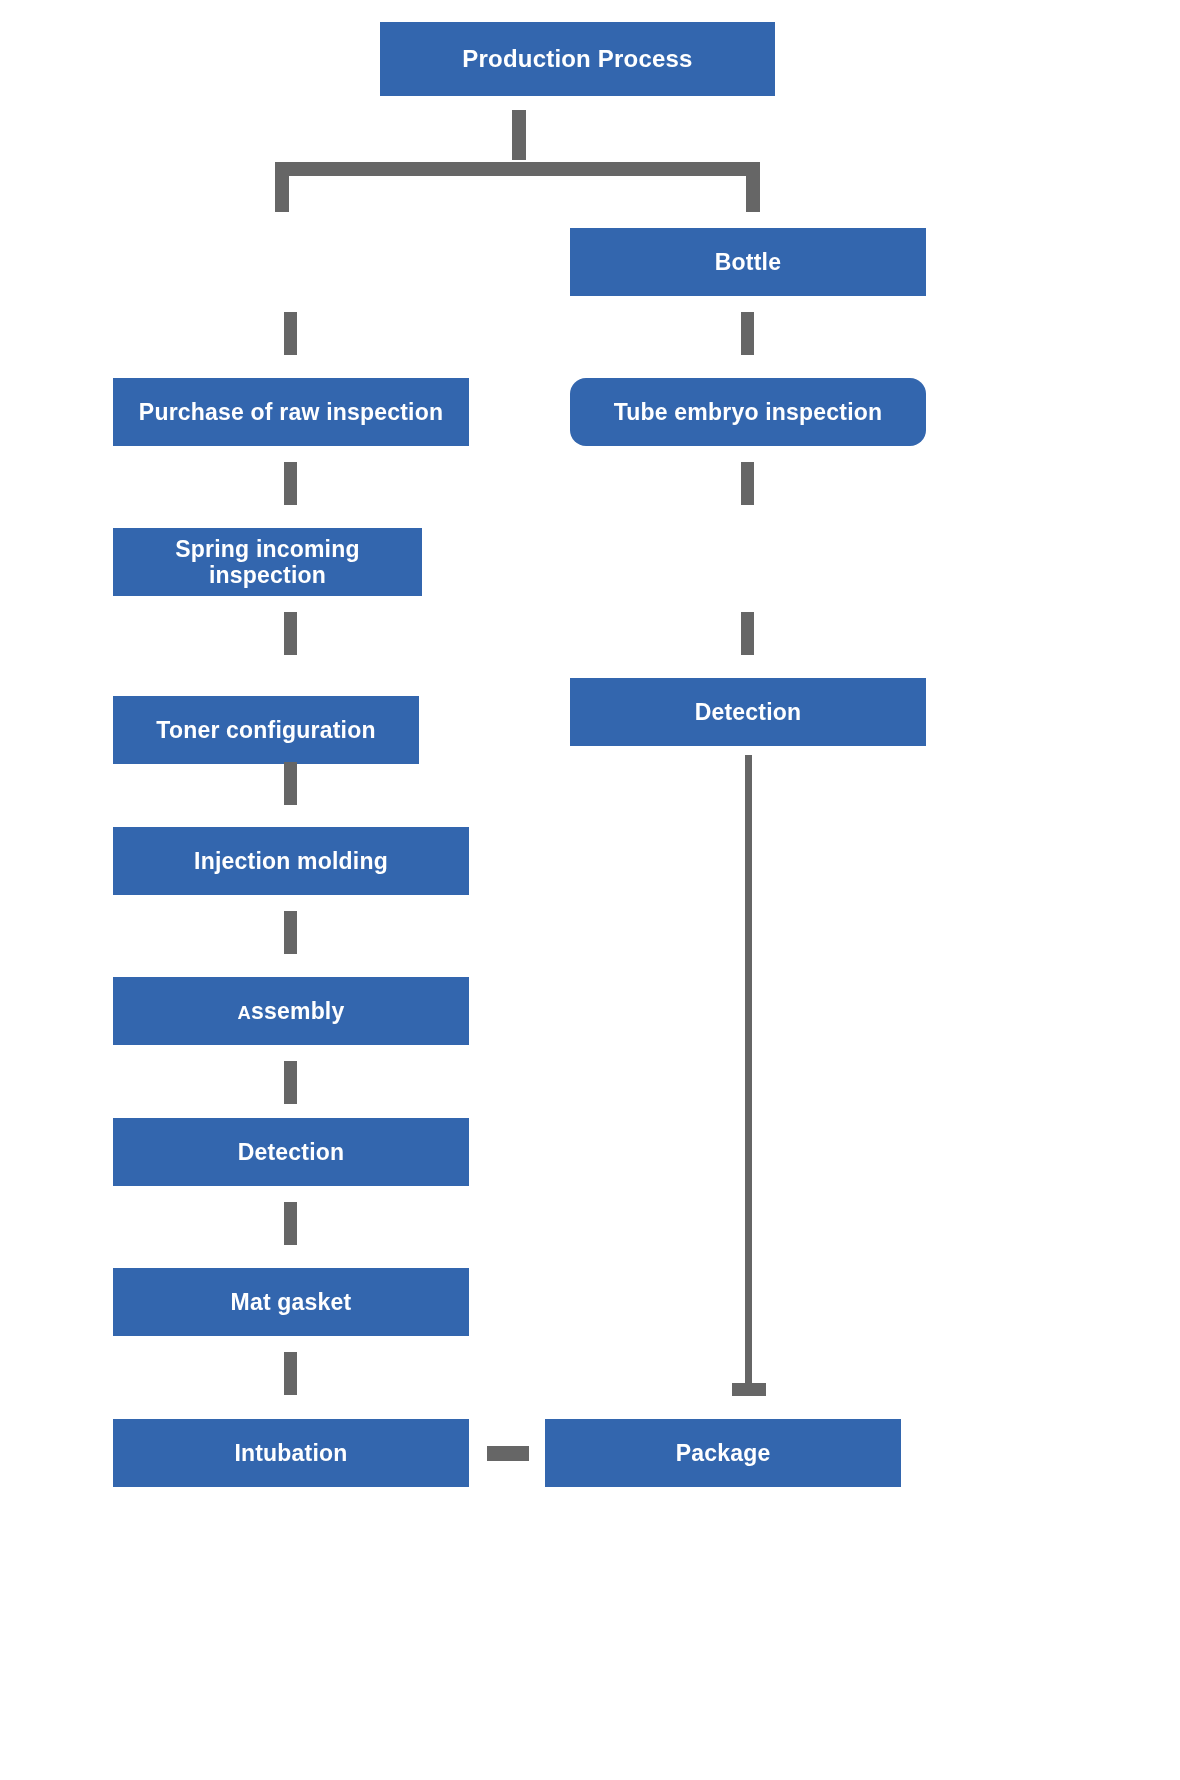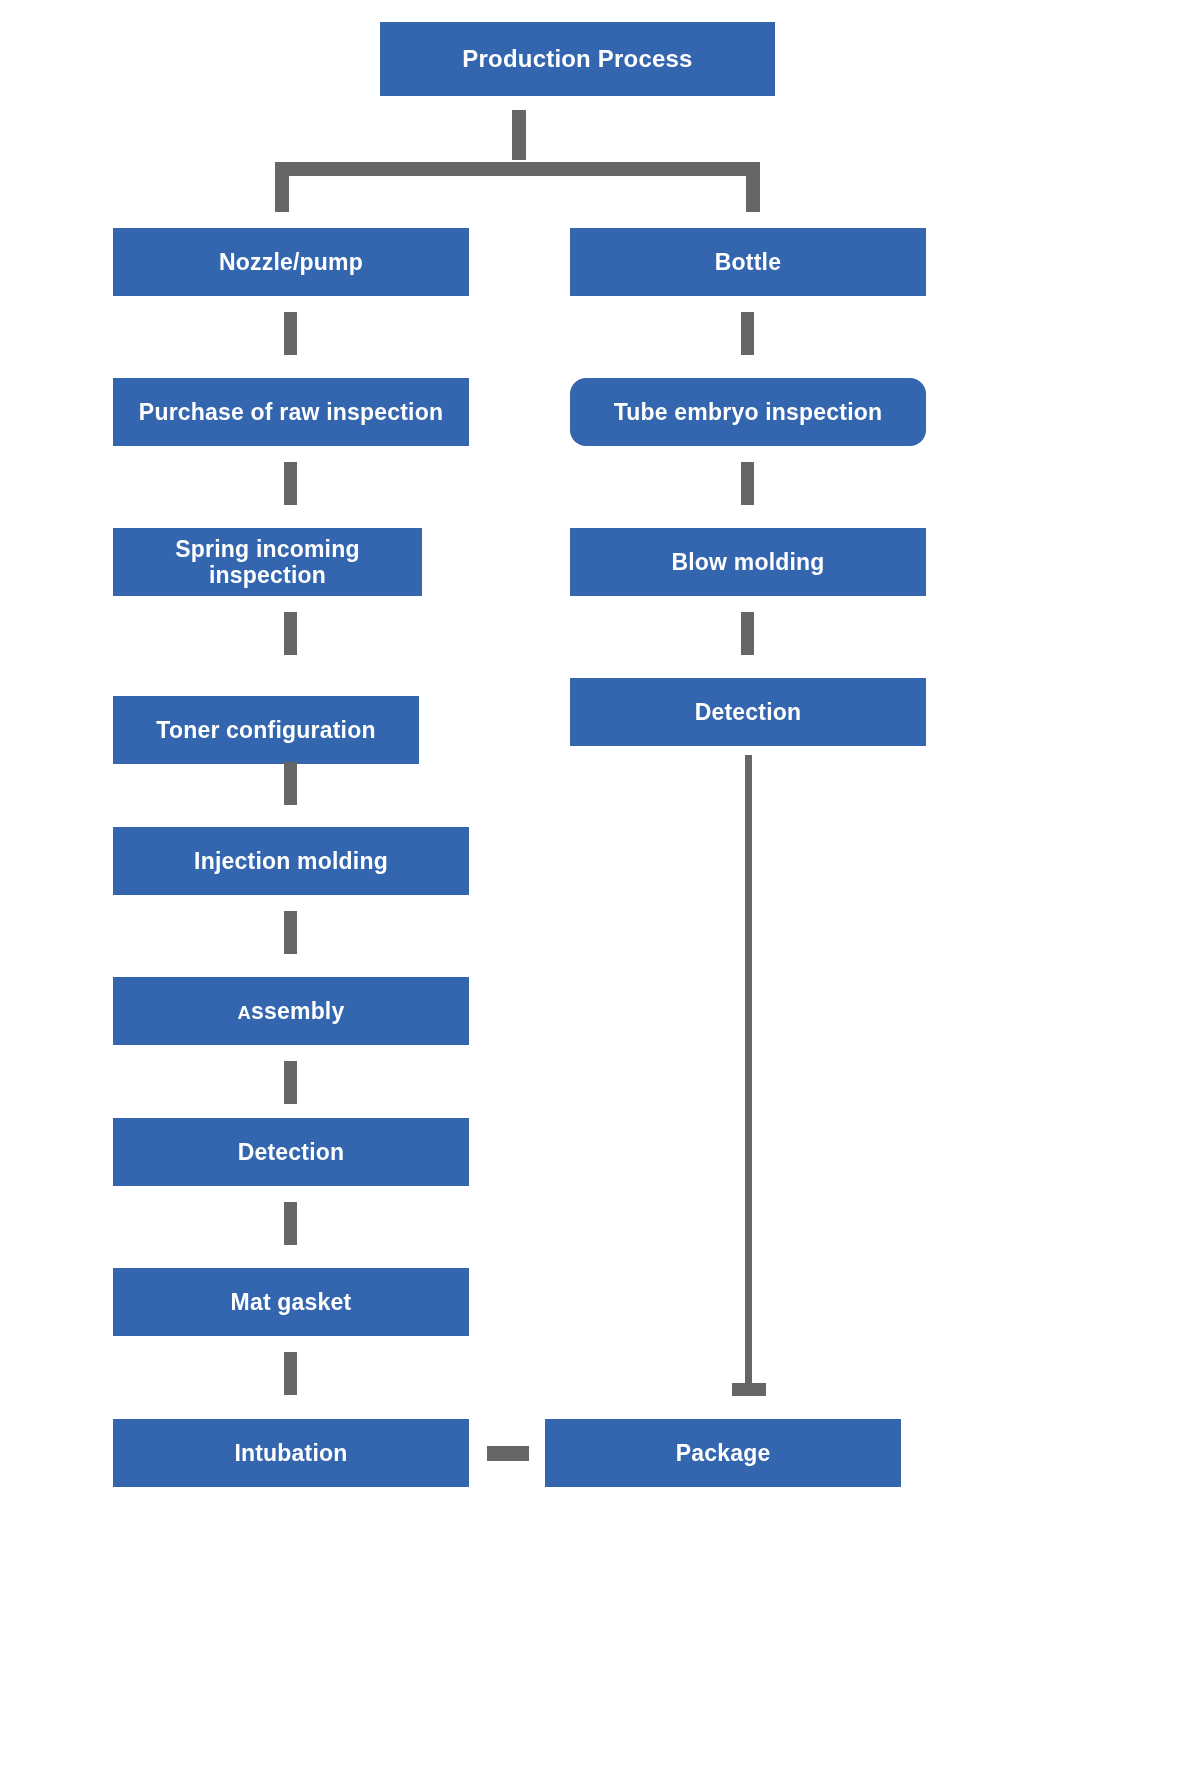--- a/index.html
+++ b/index.html
@@ -60,23 +60,20 @@
   </div>
 
   <div class="conn conn-v" style="left:512px; top:110px; width:14px; height:50px;"></div>
 
   <div class="conn conn-h" style="left:275px; top:162px; width:485px; height:14px;"></div>
 
   <div class="conn conn-v" style="left:275px; top:162px; width:14px; height:50px;"></div>
 
   <div class="conn conn-v" style="left:746px; top:162px; width:14px; height:50px;"></div>
 
-  <div class="node" style="left:113px; top:228px; width:356px; height:68px;">
-    <span>Nozzle/pump</span>
-  </div>
   <div class="conn conn-v" style="left:284px; top:312px; width:13px; height:43px;"></div>
 
   <div class="node" style="left:113px; top:378px; width:356px; height:68px;">
     <span>Purchase of raw inspection</span>
   </div>
   <div class="conn conn-v" style="left:284px; top:462px; width:13px; height:43px;"></div>
 
   <div class="node" style="left:113px; top:528px; width:309px; height:68px;">
     <span>Spring incoming inspection</span>
   </div>
@@ -114,23 +111,20 @@
   <div class="node" style="left:570px; top:228px; width:356px; height:68px;">
     <span>Bottle</span>
   </div>
   <div class="conn conn-v" style="left:741px; top:312px; width:13px; height:43px;"></div>
 
   <div class="node" style="left:570px; top:378px; width:356px; height:68px;border-radius:16px;">
     <span>Tube embryo inspection</span>
   </div>
   <div class="conn conn-v" style="left:741px; top:462px; width:13px; height:43px;"></div>
 
-  <div class="node" style="left:570px; top:528px; width:356px; height:68px;">
-    <span>Blow molding</span>
-  </div>
   <div class="conn conn-v" style="left:741px; top:612px; width:13px; height:43px;"></div>
 
   <div class="node" style="left:570px; top:678px; width:356px; height:68px;">
     <span>Detection</span>
   </div>
 
   <div class="conn conn-thin" style="left:745px; top:755px; width:7px; height:638px;"></div>
   <div class="foot" style="left:732px; top:1383px;"></div>
 
   <div class="node" style="left:545px; top:1419px; width:356px; height:68px;">

